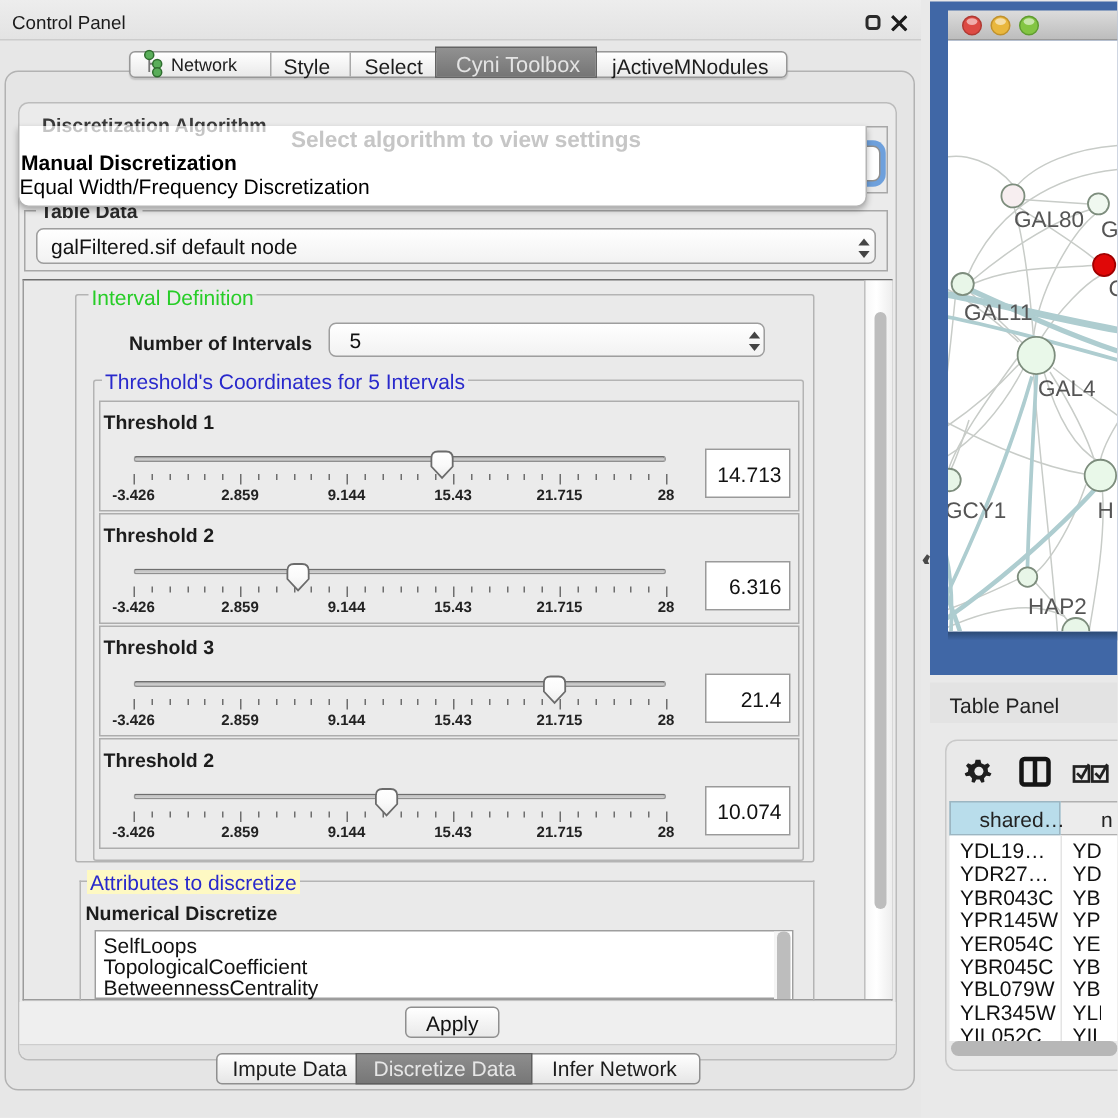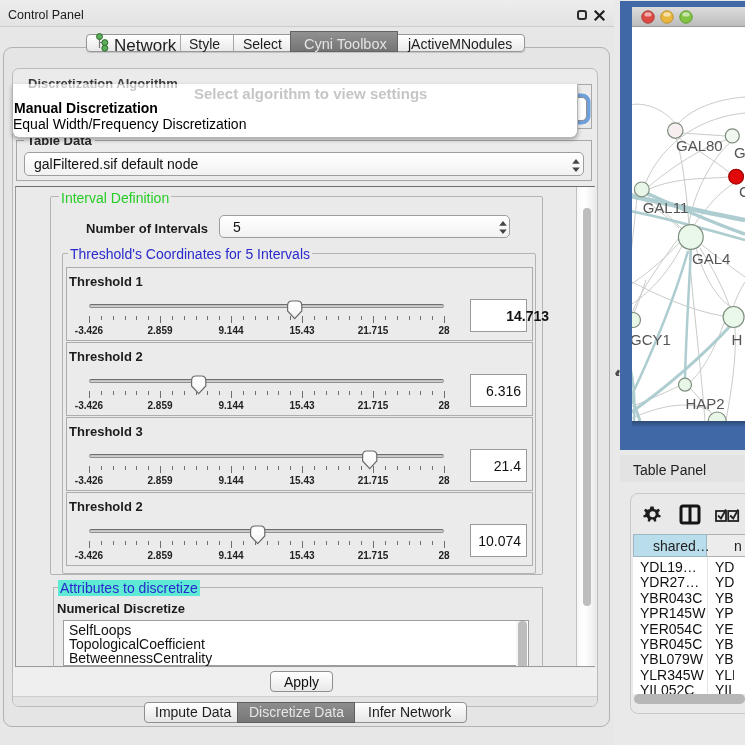--- a/index.html
+++ b/index.html
@@ -22,21 +22,21 @@
 
 <div class="abs" style="left:3px;top:47px;width:607px;height:680px;background:#e5e5e5;border:1px solid #b2b2b2;border-radius:9px;"></div>
 
 <div class="abs" style="left:86px;top:34px;width:439px;height:18px;background:linear-gradient(#ffffff,#e9e9e9);border:1px solid #979797;border-radius:4px;box-shadow:0 1px 1px rgba(0,0,0,0.15);"></div>
 <svg class="abs" style="left:95px;top:33px;" width="14" height="19" viewBox="0 0 14 19">
   <path d="M4.5 4 L4.5 15 M4.5 9.5 L9.8 9.5 M9.8 9.5 L9.8 15" stroke="#777" stroke-width="1.2" fill="none"></path>
   <circle cx="4.5" cy="3.6" r="3" fill="#5aae5a" stroke="#2e6d2e" stroke-width="1"></circle>
   <circle cx="9.8" cy="9.6" r="3" fill="#5aae5a" stroke="#2e6d2e" stroke-width="1"></circle>
   <circle cx="9.8" cy="15.2" r="3" fill="#5aae5a" stroke="#2e6d2e" stroke-width="1"></circle>
 </svg>
-<div class="lbl" style="left:114px;top:36px;font-size:17px;color:#1d1d1d;">Network</div>
+<div class="lbl" style="left:114px;top:36px;font-size:12px;color:#1d1d1d;">Network</div>
 <div class="abs" style="left:180px;top:35px;width:1px;height:16px;background:#a8a8a8;"></div>
 <div class="lbl" style="left:189px;top:36px;font-size:14px;color:#1d1d1d;">Style</div>
 <div class="abs" style="left:233px;top:35px;width:1px;height:16px;background:#a8a8a8;"></div>
 <div class="lbl" style="left:243px;top:36px;font-size:14px;color:#1d1d1d;">Select</div>
 <div class="abs" style="left:290px;top:31px;width:108px;height:21px;background:linear-gradient(#919191,#757575);border:1px solid #636363;"></div>
 <div class="lbl" style="left:304px;top:36px;font-size:14.5px;color:#e4e4e4;">Cyni Toolbox</div>
 <div class="lbl" style="left:408px;top:36px;font-size:14px;color:#1d1d1d;">jActiveMNodules</div>
 
 <div class="abs" style="left:12px;top:68px;width:586px;height:639px;background:#ebebeb;border:1px solid #bcbcbc;border-radius:7px;"></div>
 
@@ -119,21 +119,21 @@
       <path d="M1.6 5.5 Q1.6 1 6 1 L11.4 1 Q15.8 1 15.8 5.5 L15.8 11 L8.7 18.6 L1.6 11 Z" fill="url(#tg0)" stroke="#6b6b6b" stroke-width="1.2"></path>
       <defs>
         <linearGradient id="tg0" x1="0" y1="0" x2="0" y2="1">
           <stop offset="0" stop-color="#ffffff"></stop>
           <stop offset="0.5" stop-color="#fafafa"></stop>
           <stop offset="1" stop-color="#ededed"></stop>
         </linearGradient>
       </defs>
     </svg>
     <div class="abs" style="left:470px;top:299px;width:57px;height:33px;background:#fff;border:1px solid #9a9a9a;"></div>
-    <div class="lbl" style="left:498px;top:308px;width:51px;text-align:right;font-size:14px;color:#111;font-weight:bold;">14.713</div>
+    <div class="lbl" style="left:470px;top:308px;width:51px;text-align:right;font-size:14px;color:#111;">14.713</div>
     <div class="abs" style="left:66px;top:342px;width:467px;height:74px;background:#ebebeb;border:1px solid #adadad;"></div>
     <div class="lbl" style="left:69px;top:349px;font-size:13px;font-weight:bold;color:#1c1c1c;">Threshold 2</div>
     <div class="abs" style="left:89px;top:379px;width:355px;height:4px;background:linear-gradient(#bcbcbc,#d3d3d3);border-top:1px solid #6e6e6e;border-bottom:1px solid #8f8f8f;border-left:1px solid #9a9a9a;border-right:1px solid #9a9a9a;border-radius:2px;"></div>
     <div class="abs" style="left:89.0px;top:391px;width:1px;height:7px;background:#6e6e6e;"></div>
     <div class="abs" style="left:100.8px;top:391px;width:1px;height:4px;background:#6e6e6e;"></div>
     <div class="abs" style="left:112.7px;top:391px;width:1px;height:4px;background:#6e6e6e;"></div>
     <div class="abs" style="left:124.5px;top:391px;width:1px;height:4px;background:#6e6e6e;"></div>
     <div class="abs" style="left:136.3px;top:391px;width:1px;height:4px;background:#6e6e6e;"></div>
     <div class="abs" style="left:148.2px;top:391px;width:1px;height:4px;background:#6e6e6e;"></div>
     <div class="abs" style="left:160.0px;top:391px;width:1px;height:7px;background:#6e6e6e;"></div>
@@ -279,21 +279,21 @@
           <stop offset="0.5" stop-color="#fafafa"></stop>
           <stop offset="1" stop-color="#ededed"></stop>
         </linearGradient>
       </defs>
     </svg>
     <div class="abs" style="left:470px;top:524px;width:57px;height:33px;background:#fff;border:1px solid #9a9a9a;"></div>
     <div class="lbl" style="left:470px;top:533px;width:51px;text-align:right;font-size:14px;color:#111;">10.074</div>
   </div>
 
 <div class="abs" style="left:53px;top:587px;width:490px;height:80px;border:1px solid #b4b4b4;border-bottom:none;"></div>
-<div class="lbl" style="left:58px;top:580px;font-size:14px;color:#2929cc;background:#5eead4;padding:0 2px;">Attributes to discretize</div>
+<div class="lbl" style="left:58px;top:580px;font-size:14px;color:#2929cc;background:#fef9c3;padding:0 2px;">Attributes to discretize</div>
 <div class="lbl" style="left:57px;top:601px;font-size:13px;font-weight:bold;color:#1c1c1c;">Numerical Discretize</div>
 <div class="abs" style="left:63px;top:620px;width:466px;height:46px;background:#ffffff;border:1px solid #9e9e9e;"></div>
 <div class="lbl" style="left:69px;top:622px;font-size:14px;color:#111;">SelfLoops</div>
 <div class="lbl" style="left:69px;top:636px;font-size:14px;color:#111;">TopologicalCoefficient</div>
 <div class="lbl" style="left:69px;top:650px;font-size:14px;color:#111;">BetweennessCentrality</div>
 <div class="abs" style="left:516px;top:621px;width:12px;height:45px;background:linear-gradient(90deg,#f4f4f4,#ffffff);"></div>
 <div class="abs" style="left:518px;top:621px;width:9px;height:45px;background:#bdbdbd;border-radius:4px 4px 0 0;"></div>
 
 <div class="abs" style="left:13px;top:668px;width:584px;height:28px;background:#efefef;"></div>
 <div class="abs" style="left:13px;top:696px;width:584px;height:10px;background:#e3e3e3;border-top:1px solid #cdcdcd;border-radius:0 0 6px 6px;"></div>

